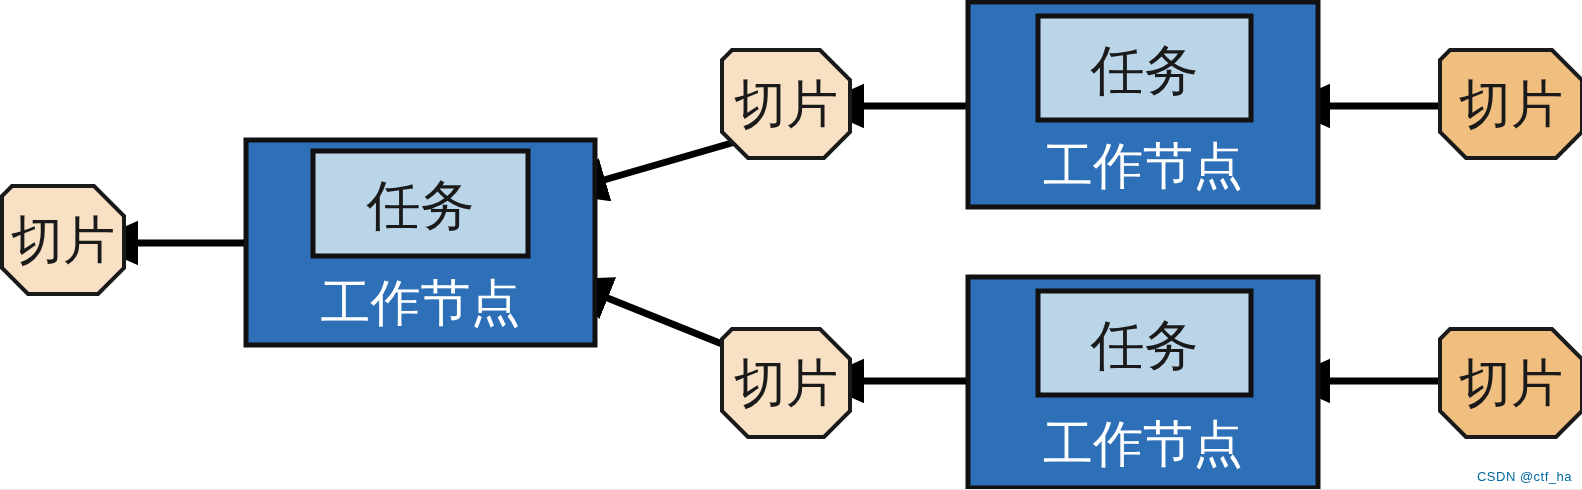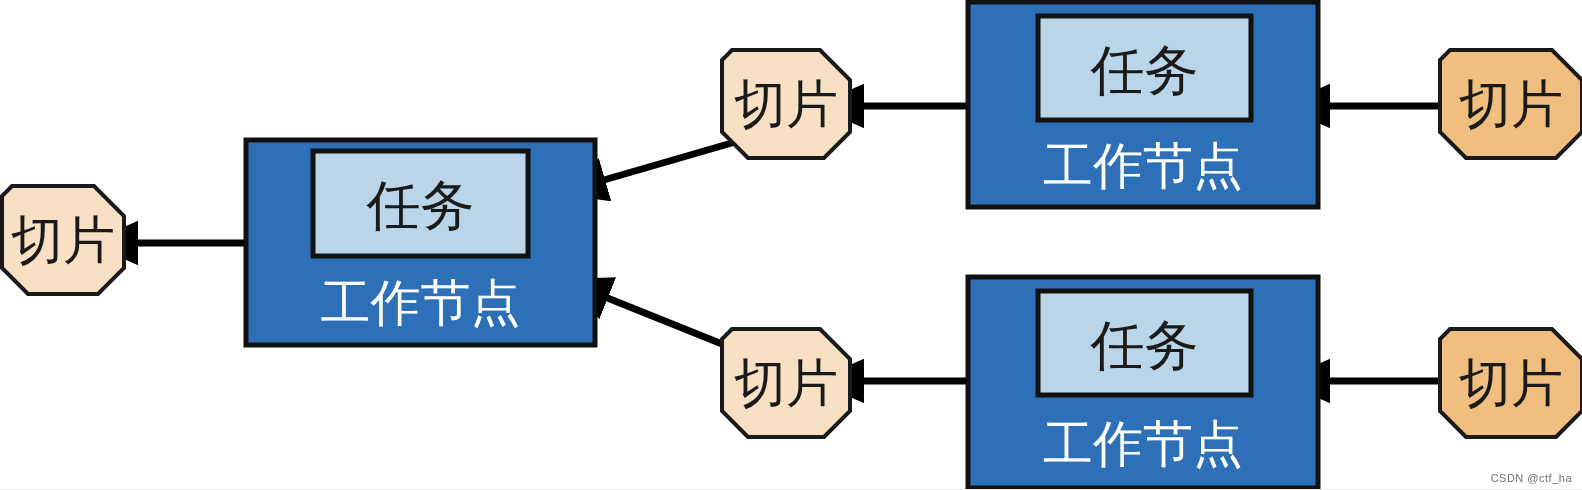--- a/index.html
+++ b/index.html
@@ -25,22 +25,22 @@
     height: 490px;
   }
   .node-label, .task-label, .slice-label {
     pointer-events: none;
   }
   .watermark {
     position: absolute;
     right: 10px;
     bottom: 6px;
     font-family: "Liberation Sans", sans-serif;
-    font-size: 11px;
-    color: #737373;
+    font-size: 13px;
+    color: #0369a1;
     letter-spacing: 0.5px;
     white-space: nowrap;
   }
   .bottom-rule {
     position: absolute;
     left: 0;
     bottom: 0;
     width: 1582px;
     height: 1px;
     background: #ededed;

